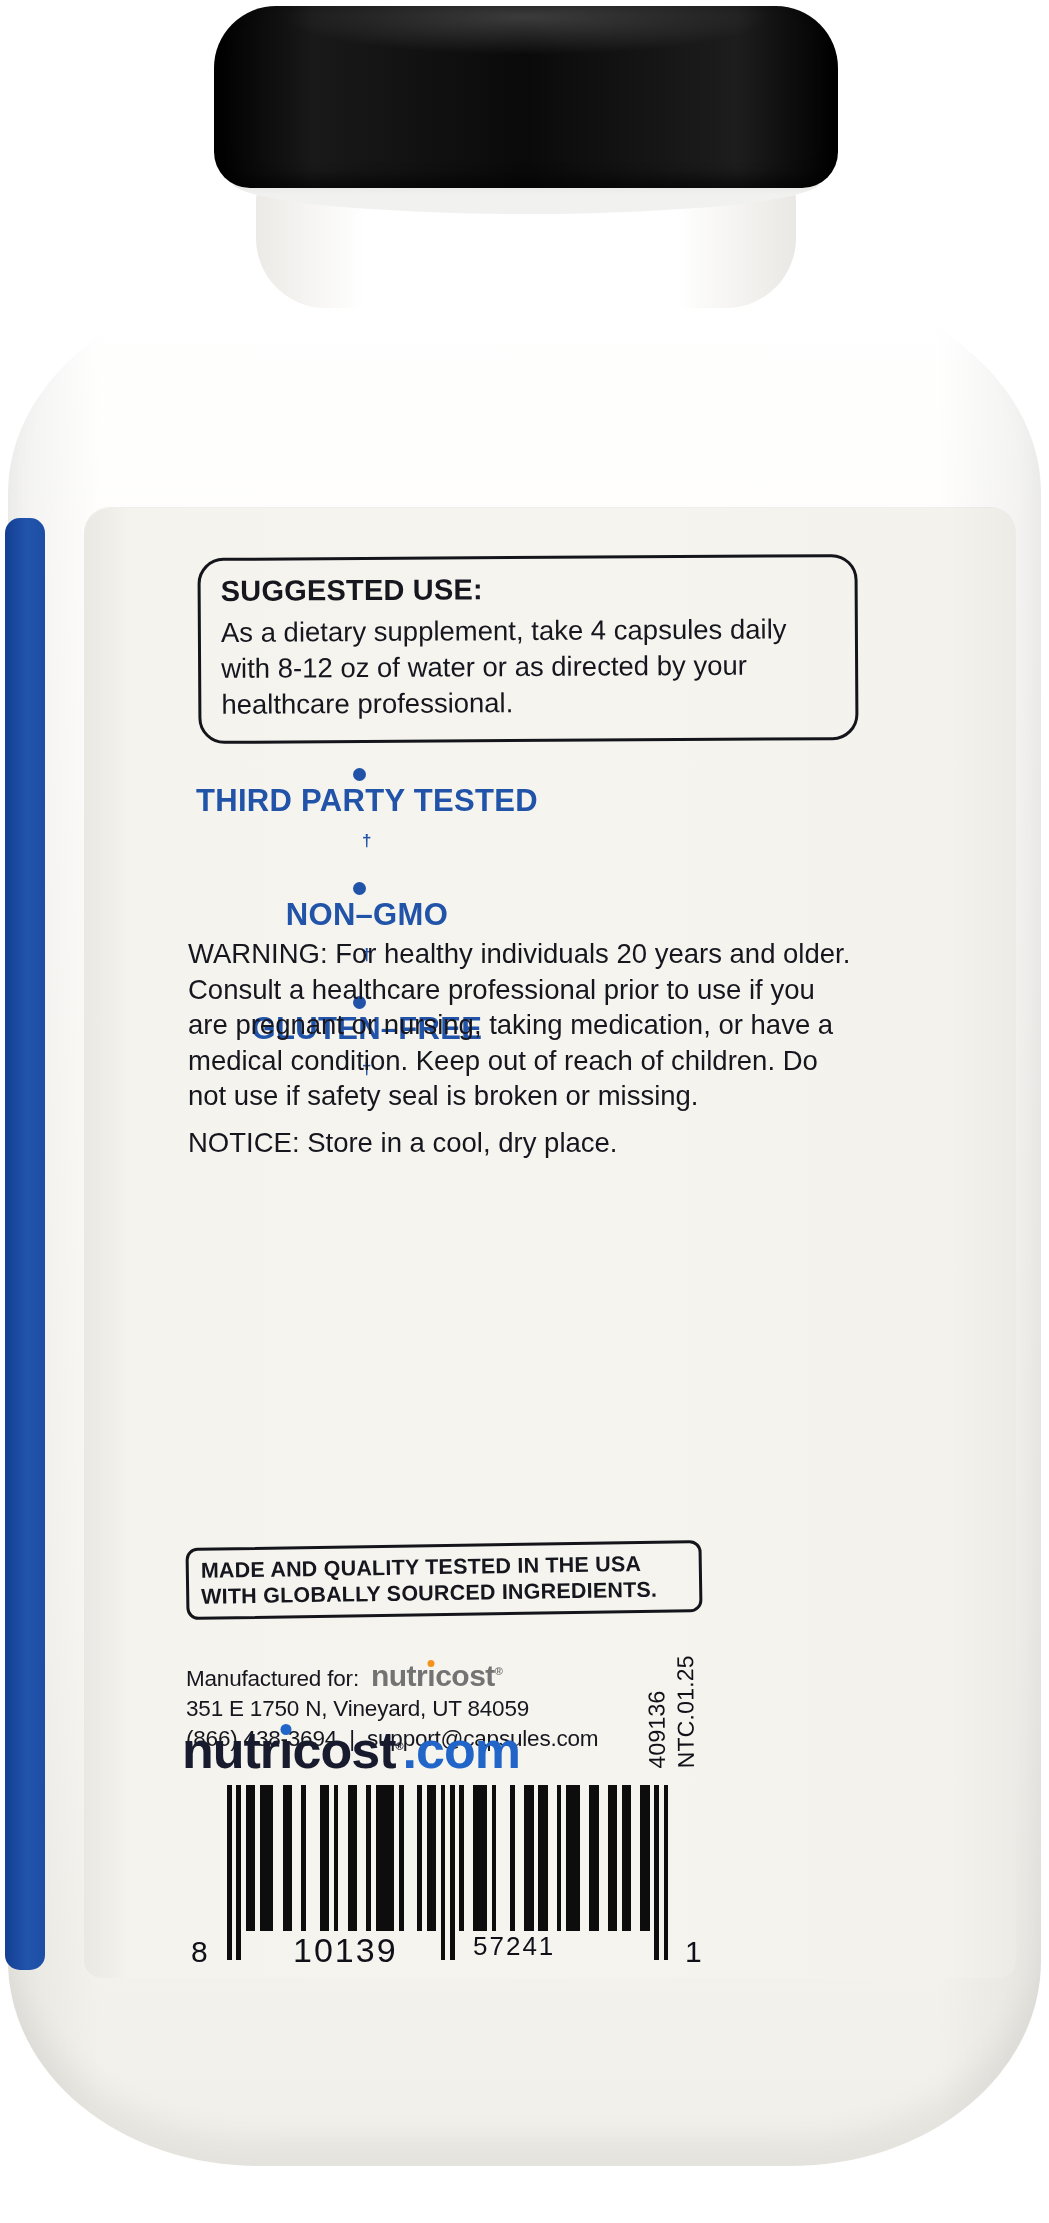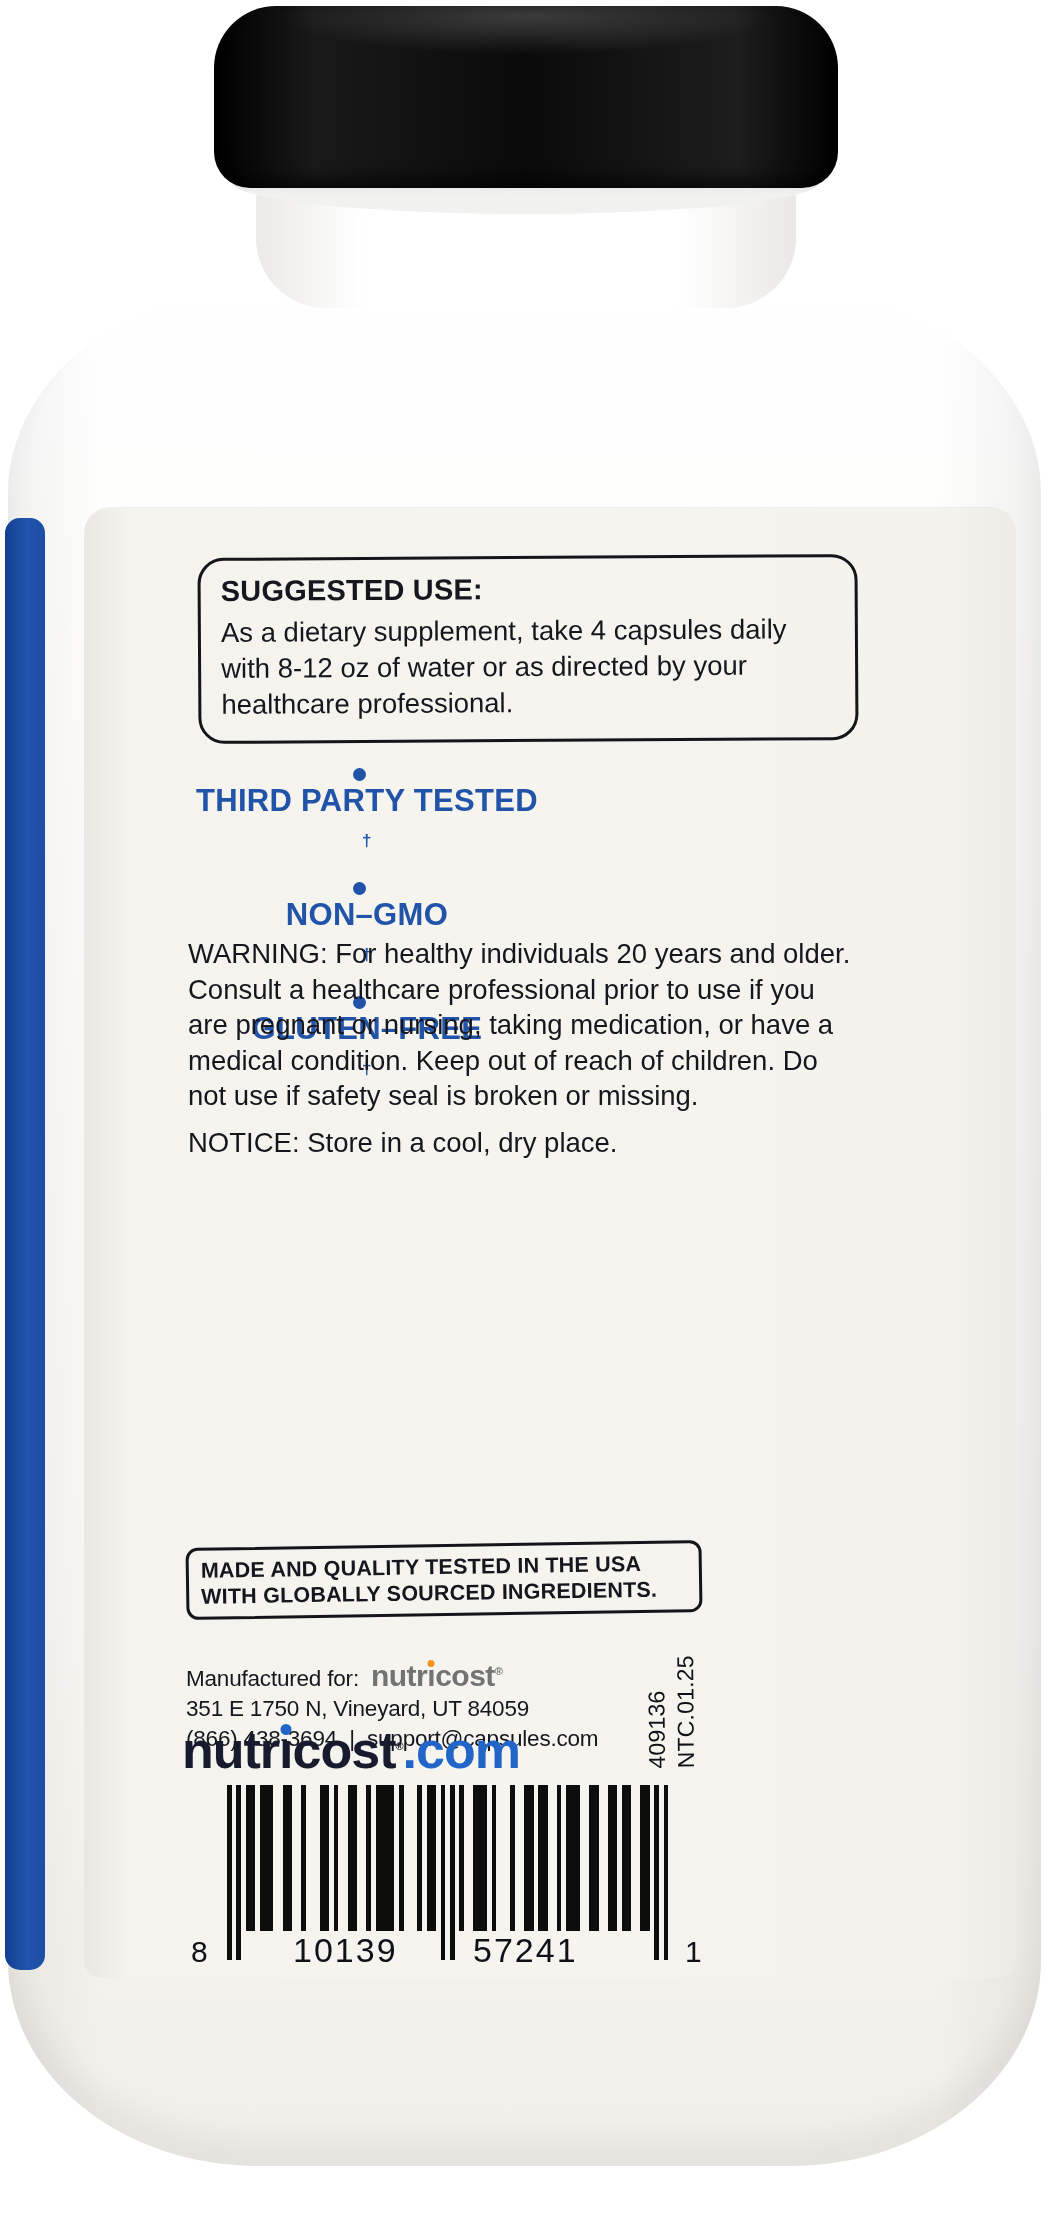--- a/index.html
+++ b/index.html
@@ -69,21 +69,21 @@
   
   .barcode{left:227px;top:1785px;width:442px;height:195px;}
   .bars{position:absolute;left:0;top:0;height:175px;display:flex;align-items:flex-start;}
   .bar{background:#0d0d0d;height:146px;flex:none;}
   .bar.tall{height:175px;}
   .gap{flex:none;}
   .bc-digit{position:absolute;color:#101018;letter-spacing:2px;}
   .bc-left-outer{left:-36px;top:150px;font-size:30px;letter-spacing:0;}
   .bc-right-outer{left:458px;top:150px;font-size:30px;letter-spacing:0;}
   .bc-group1{left:66px;top:146px;font-size:34px;}
-  .bc-group2{left:246px;top:146px;font-size:34px;}
+  .bc-group2{left:246px;top:146px;font-size:26px;}
 </style>
 </head>
 <body>
 
 <div class="abs body-shell"></div>
 <div class="abs neck"></div>
 <div class="abs cap-ring"></div>
 <div class="abs cap"></div>
 
 <div class="abs label-bg"></div>

